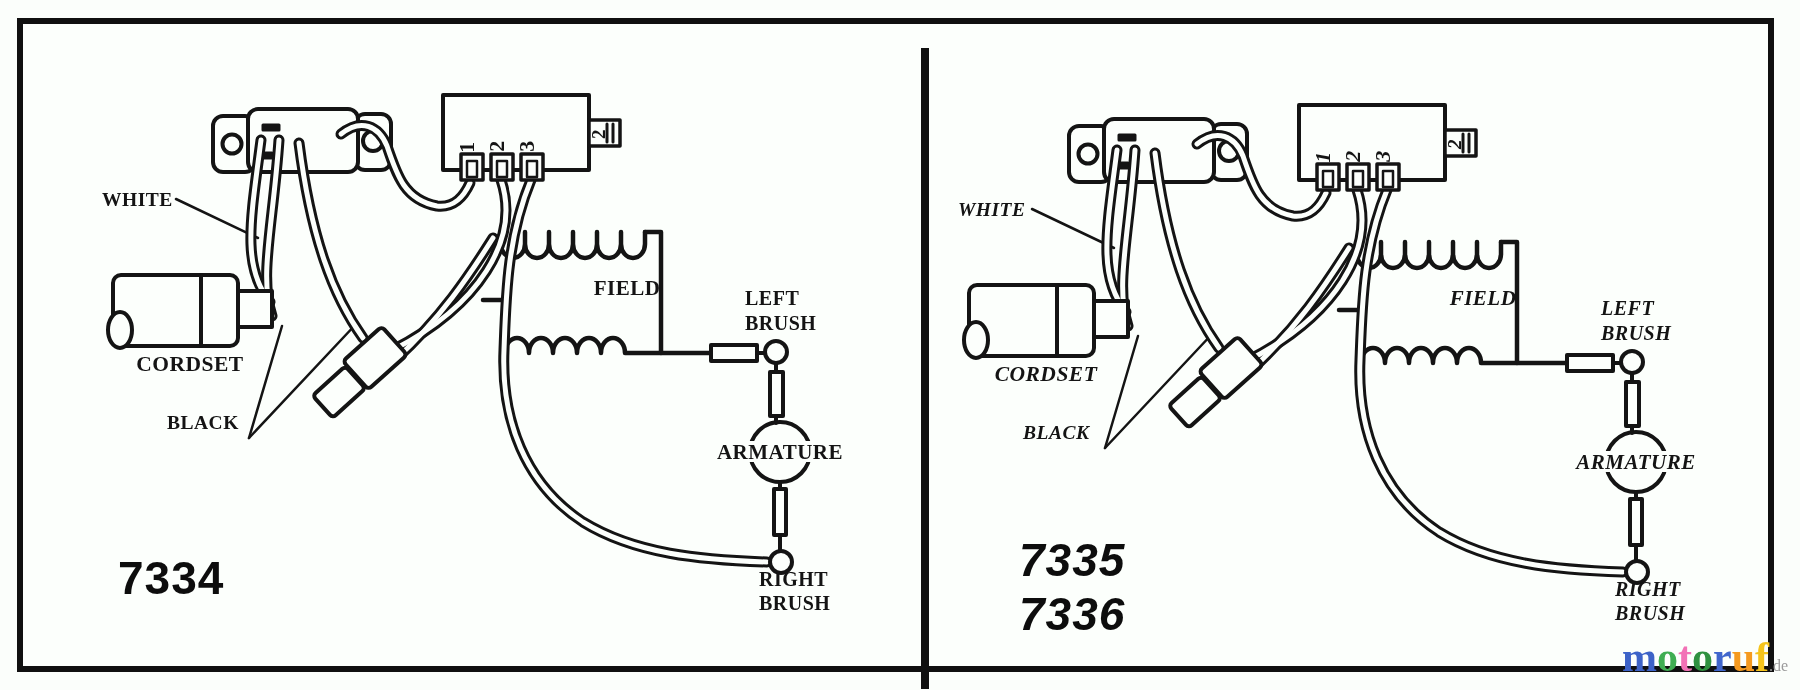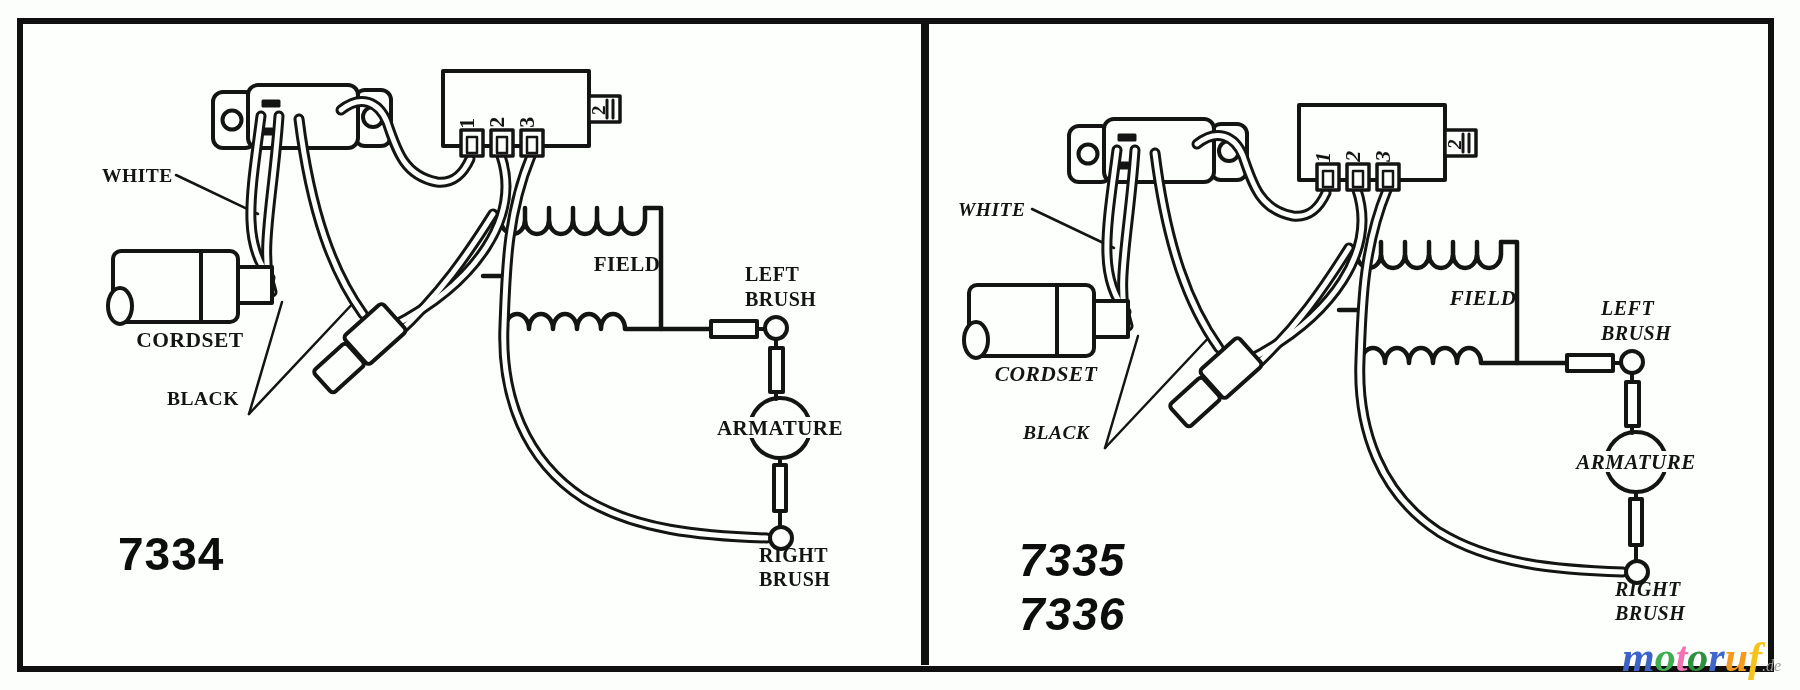--- a/index.html
+++ b/index.html
@@ -10,41 +10,41 @@
     overflow:hidden;
   }
   .frame{
     position:absolute;left:17px;top:18px;
     width:1757px;height:654px;
     border:6px solid #101010;
     box-sizing:border-box;
     display:flex;flex-direction:row;
     background:#fcfffc;
   }
-  .panel-left{width:898px;height:641px;border-right:8px solid #101010;}
+  .panel-left{width:898px;height:641px;border-right:8px solid #101010;margin-top:24px;}
   .panel-right{flex:1;height:641px;font-style:italic;}
   svg{display:block;}
   .lbl{
     font-family:"Liberation Serif", serif;
     font-weight:bold;
     fill:#141414;
     letter-spacing:0.5px;
   }
   .model{
     font-family:"Liberation Sans", sans-serif;
     font-weight:bold;
     fill:#0d0d0d;
     font-size:46px;
     letter-spacing:1px;
   }
   .watermark{
     position:absolute;left:1622px;top:636px;z-index:5;
     font-family:"Liberation Serif", serif;
     font-weight:bold;font-size:42px;line-height:42px;
-    letter-spacing:0px;white-space:nowrap;font-style:italic;
+    letter-spacing:0px;white-space:nowrap;
   }
   .watermark .suffix{font-size:16px;font-weight:normal;}
 </style>
 </head>
 <body>
 
 <svg width="0" height="0" style="position:absolute" aria-hidden="true">
   <defs>
     <g id="diagram-core" stroke="#141414" fill="none" stroke-linecap="round" stroke-linejoin="round">
 

